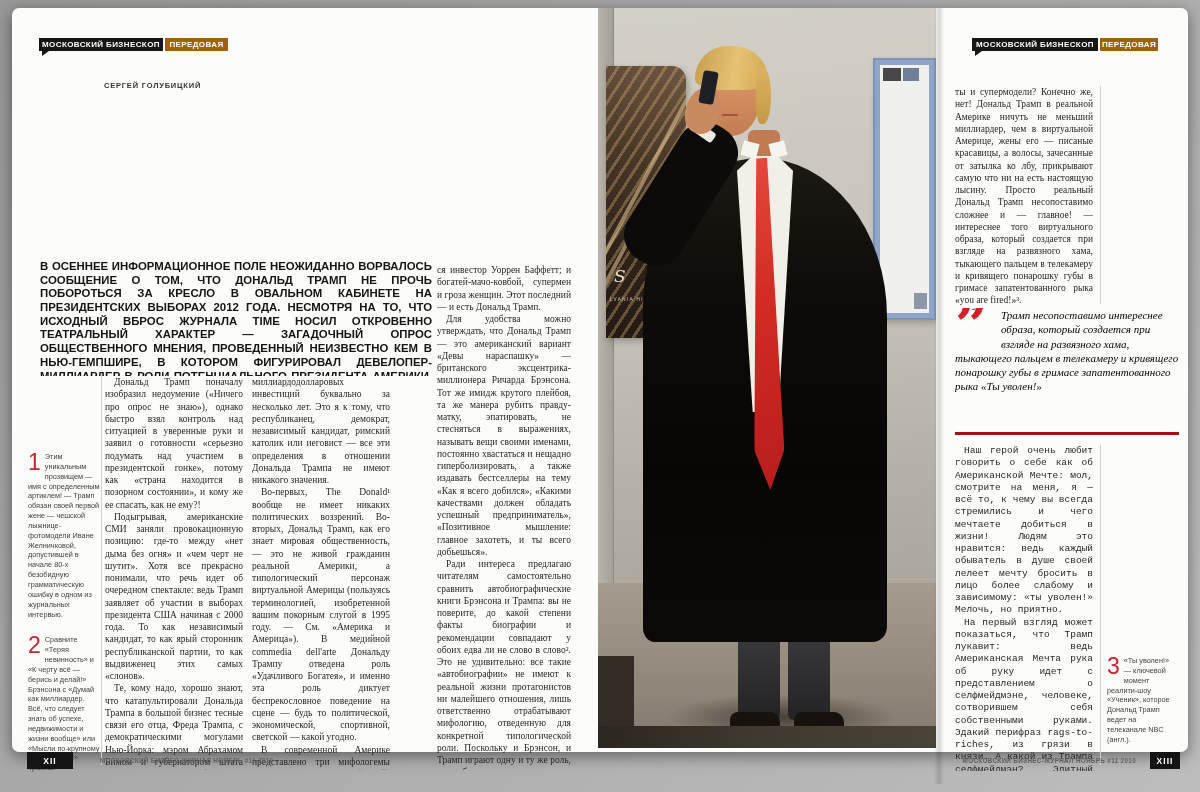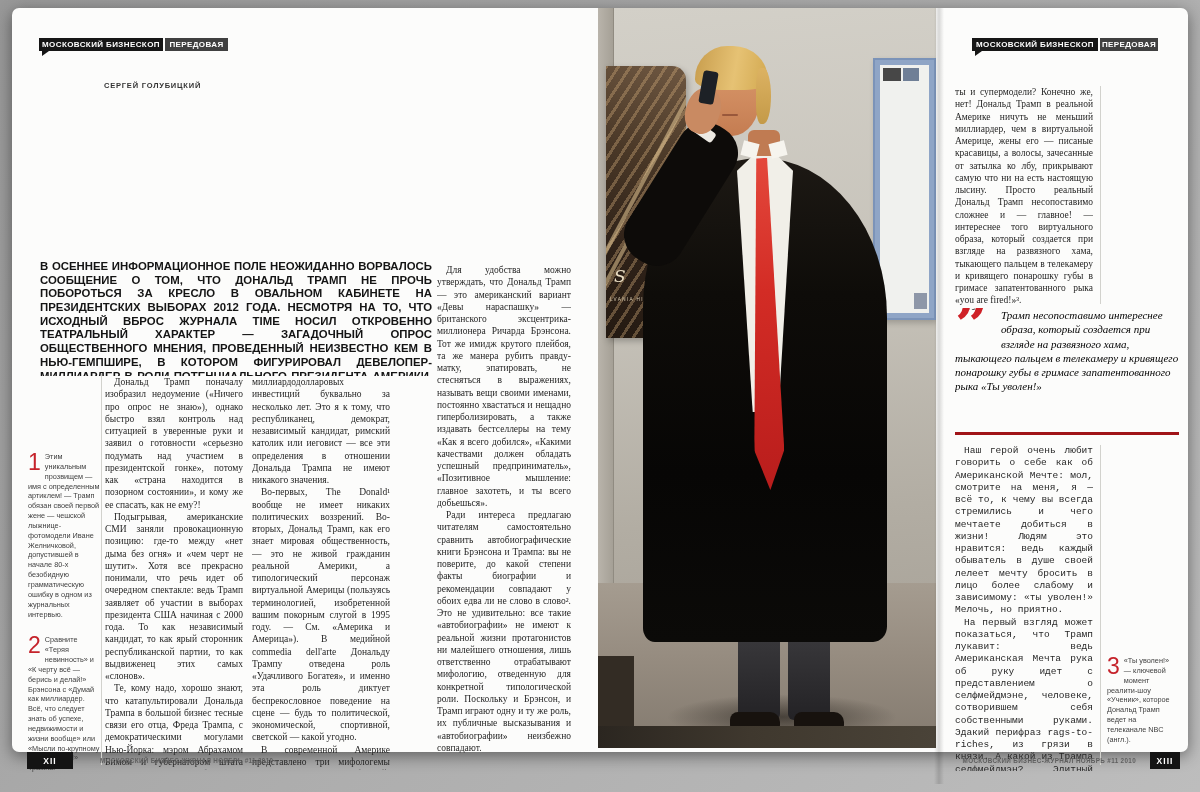--- a/index.html
+++ b/index.html
@@ -14,21 +14,21 @@
     box-shadow:0 4px 16px rgba(0,0,0,.45);
   }
   .gutter{position:absolute;left:922px;top:0;width:10px;height:776px;
     background:linear-gradient(90deg,rgba(0,0,0,0) 0%,rgba(0,0,0,.14) 50%,rgba(0,0,0,0) 100%);}
   
   .badge{position:absolute;height:13px;top:30px;color:#fff;font-size:8px;font-weight:bold;
     letter-spacing:.4px;display:flex;align-items:center;justify-content:center;}
   .badge.black{background:#161616;}
   .badge.black::after{content:"";position:absolute;left:3px;bottom:-5px;width:0;height:0;
     border-top:5px solid #161616;border-right:7px solid transparent;}
-  .badge.red{background:#404040;}
+  .badge.red{background:#a16207;}
   
   .author{position:absolute;left:92px;top:73px;font-size:7.5px;font-weight:bold;color:#333;
     letter-spacing:.8px;text-transform:uppercase;}
   .headline{position:absolute;left:88px;top:86px;font-size:73px;line-height:.93;
     font-weight:bold;color:#1b1b1b;letter-spacing:-3px;font-family:"Liberation Sans",sans-serif;}
   .intro{position:absolute;left:28px;top:252px;width:392px;height:116px;overflow:hidden;
     font-size:11.4px;line-height:1.2;font-weight:bold;color:#141414;text-transform:uppercase;
     text-align:justify;}
   .notes{position:absolute;left:16px;top:444px;width:73px;color:#3f3f3f;
     font-size:7.3px;line-height:1.35;}
@@ -172,20 +172,21 @@
     <p>Дональд Трамп поначалу изобразил недоумение («Ничего про опрос не знаю»), однако быстро взял контроль над ситуацией в уверенные руки и заявил о готовности «серьезно подумать над участием в президентской гонке», потому как «страна находится в позорном состоянии», и кому же ее спасать, как не ему?!</p>
     <p>Подыгрывая, американские СМИ заняли провокационную позицию: где-то между «нет дыма без огня» и «чем черт не шутит». Хотя все прекрасно понимали, что речь идет об очередном спектакле: ведь Трамп заявляет об участии в выборах президента США начиная с 2000 года. То как независимый кандидат, то как ярый сторонник республиканской партии, то как выдвиженец этих самых «слонов».</p>
     <p>Те, кому надо, хорошо знают, что катапультировали Дональда Трампа в большой бизнес тесные связи его отца, Фреда Трампа, с демократическими могулами Нью-Йорка: мэром Абрахамом Бимом и губернатором штата Хью Кэри. Именно добрая рука «горсовета» Большого Яблока вывела скромный семейный бизнес объемом в 40 млн долларов на головокружительную орбиту</p>
   </div>
   <div class="body-col col2">
     <p class="cont">миллиардодолларовых инвестиций буквально за несколько лет. Это я к тому, что республиканец, демократ, независимый кандидат, римский католик или иеговист — все эти определения в отношении Дональда Трампа не имеют никакого значения.</p>
     <p>Во-первых, The Donald¹ вообще не имеет никаких политических воззрений. Во-вторых, Дональд Трамп, как его знает мировая общественность, — это не живой гражданин реальной Америки, а типологический персонаж виртуальной Америцы (пользуясь терминологией, изобретенной вашим покорным слугой в 1995 году. — См. «Америка и Америца»). В медийной commedia dell'arte Дональду Трампу отведена роль «Удачливого Богатея», и именно эта роль диктует беспрекословное поведение на сцене — будь то политической, экономической, спортивной, светской — какой угодно.</p>
     <p>В современной Америке представлено три мифологемы «Удачливых Богатеев»: богатей-ботаник — эту роль прекрасно исполняет компьютерный гик Билл Гейтс; богатей-финансист — тоскливый и якобы никогда не ошибающий-</p>
   </div>
   <div class="body-col col3">
+    <p class="cont">ся инвестор Уоррен Баффетт; и богатей-мачо-ковбой, супермен и гроза женщин. Этот последний — и есть Дональд Трамп.</p>
     <p>Для удобства можно утверждать, что Дональд Трамп — это американский вариант «Девы нараспашку» — британского эксцентрика-миллионера Ричарда Брэнсона. Тот же имидж крутого плейбоя, та же манера рубить правду-матку, эпатировать, не стесняться в выражениях, называть вещи своими именами, постоянно хвастаться и нещадно гиперболизировать, а также издавать бестселлеры на тему «Как я всего добился», «Какими качествами должен обладать успешный предприниматель», «Позитивное мышление: главное захотеть, и ты всего добьешься».</p>
     <p>Ради интереса предлагаю читателям самостоятельно сравнить автобиографические книги Брэнсона и Трампа: вы не поверите, до какой степени факты биографии и рекомендации совпадают у обоих едва ли не слово в слово². Это не удивительно: все такие «автобиографии» не имеют к реальной жизни протагонистов ни малейшего отношения, лишь ответственно отрабатывают мифологию, отведенную для конкретной типологической роли. Поскольку и Брэнсон, и Трамп играют одну и ту же роль, их публичные высказывания и «автобиографии» неизбежно совпадают.</p>
 
   </div>
 
   <div class="photo">
     <div class="wall"></div>
     <div class="door-edge"></div>
     <div class="poster-rail">
       <div class="rails"></div>

